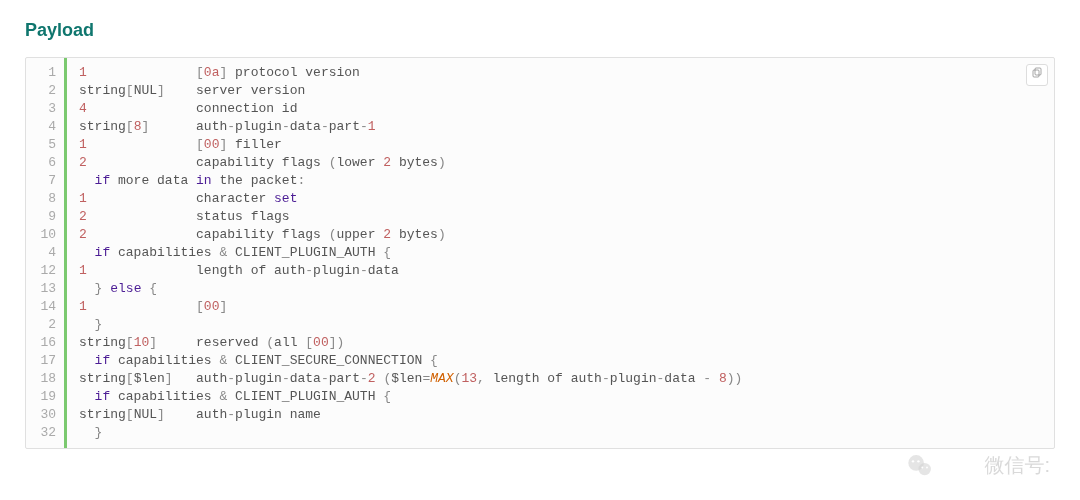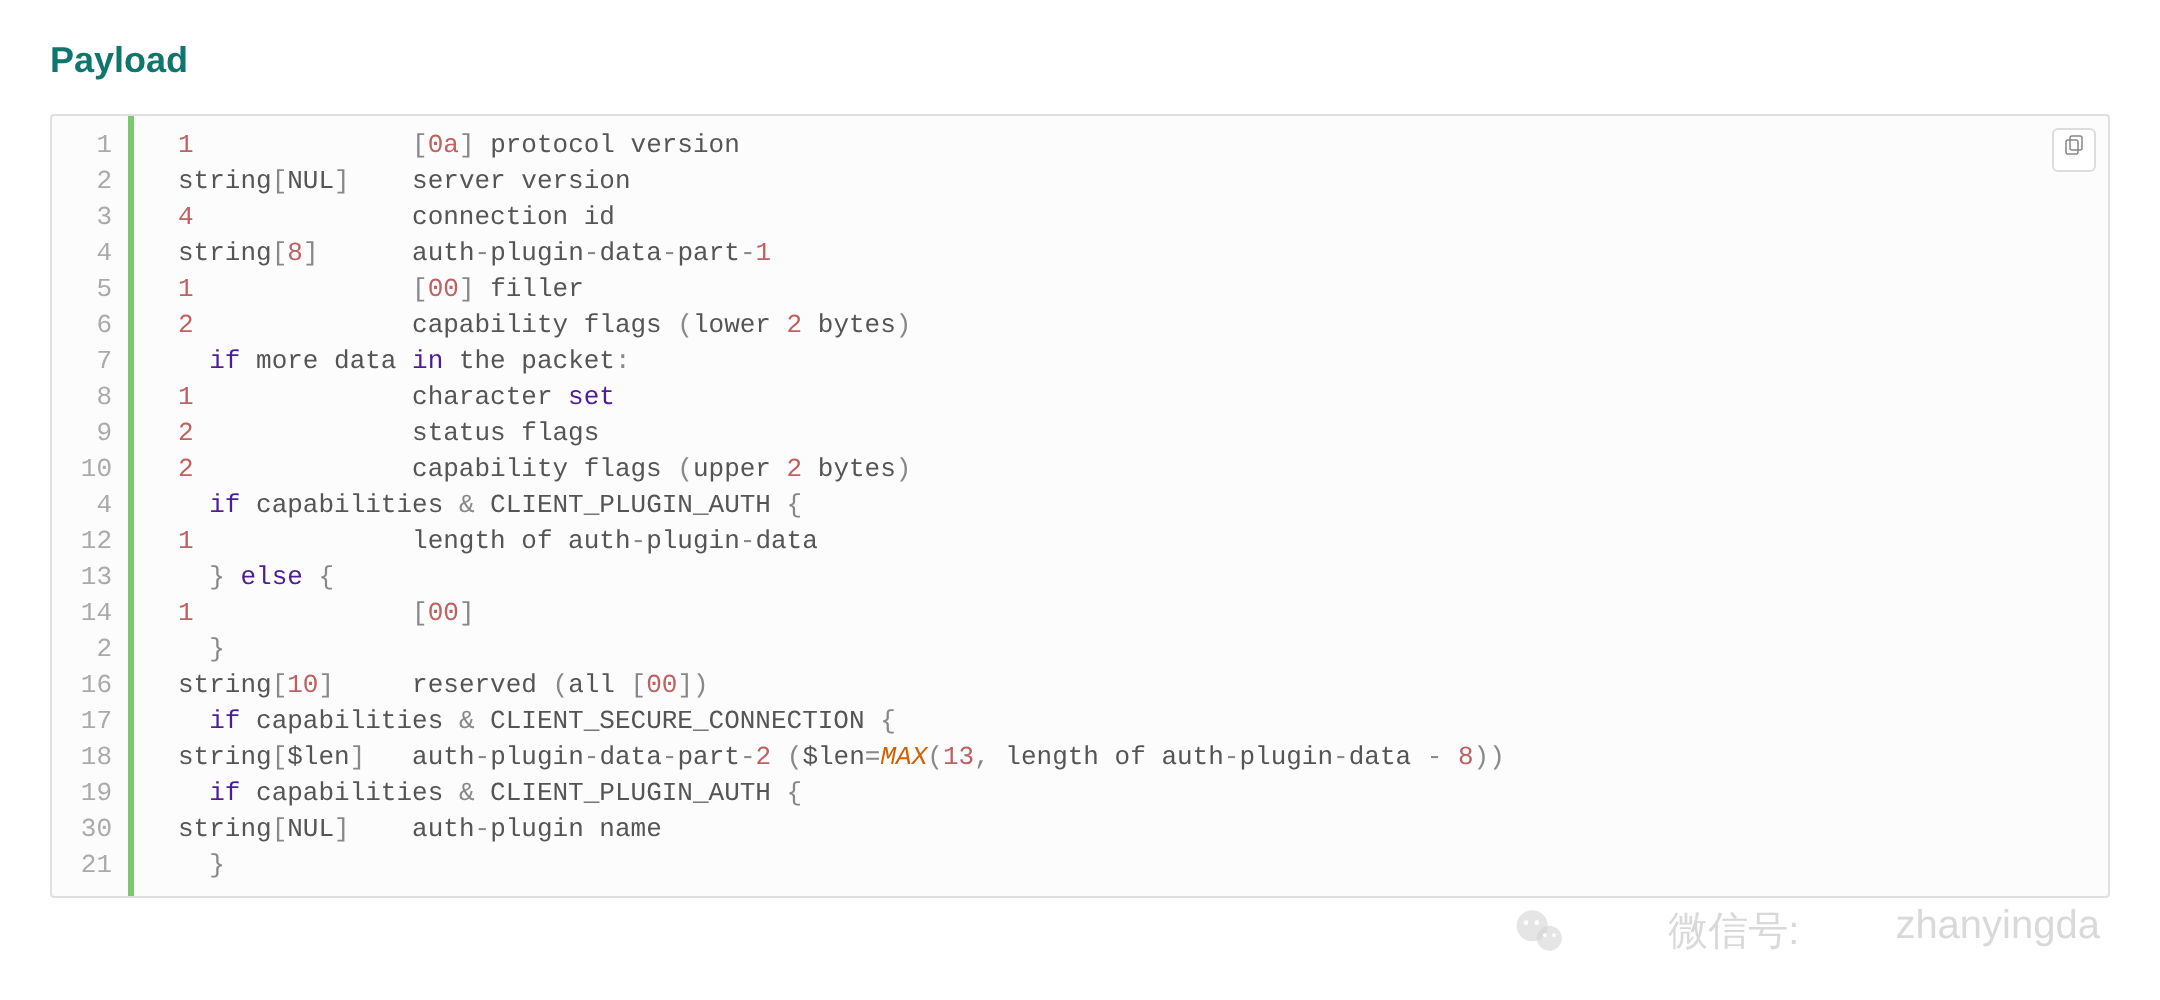--- a/index.html
+++ b/index.html
@@ -31,21 +31,21 @@
   min-width: 38px;
   text-align: right;
   color: #aaa;
   user-select: none;
 }
 .gutter .ln {
   padding: 0 8px;
   height: 18px;
 }
 .code {
-  padding: 6px 22px;
+  padding: 6px 12px;
   white-space: pre;
   color: #555;
   flex: 1;
   overflow-x: auto;
 }
 .code .row { height: 18px; }
 .n  { color: #c06060; }         
 .kw { color: #4c1d95; }         
 .p  { color: #888; }            
 .o  { color: #888; }            
@@ -110,31 +110,30 @@
       <div class="ln">4</div>
       <div class="ln">12</div>
       <div class="ln">13</div>
       <div class="ln">14</div>
       <div class="ln">2</div>
       <div class="ln">16</div>
       <div class="ln">17</div>
       <div class="ln">18</div>
       <div class="ln">19</div>
       <div class="ln">30</div>
-      <div class="ln">21</div>
+      <div class="ln">32</div>
     </div>
   <div class="code" id="code"><div class="row"><span class="n">1</span><span>              </span><span class="p">[</span><span class="n">0a</span><span class="p">]</span><span> protocol version</span></div><div class="row"><span>string</span><span class="p">[</span><span>NUL</span><span class="p">]</span><span>    server version</span></div><div class="row"><span class="n">4</span><span>              connection id</span></div><div class="row"><span>string</span><span class="p">[</span><span class="n">8</span><span class="p">]</span><span>      auth</span><span class="o">-</span><span>plugin</span><span class="o">-</span><span>data</span><span class="o">-</span><span>part</span><span class="o">-</span><span class="n">1</span></div><div class="row"><span class="n">1</span><span>              </span><span class="p">[</span><span class="n">00</span><span class="p">]</span><span> filler</span></div><div class="row"><span class="n">2</span><span>              capability flags </span><span class="p">(</span><span>lower </span><span class="n">2</span><span> bytes</span><span class="p">)</span></div><div class="row"><span>  </span><span class="kw">if</span><span> more data </span><span class="kw">in</span><span> the packet</span><span class="p">:</span></div><div class="row"><span class="n">1</span><span>              character </span><span class="kw">set</span></div><div class="row"><span class="n">2</span><span>              status flags</span></div><div class="row"><span class="n">2</span><span>              capability flags </span><span class="p">(</span><span>upper </span><span class="n">2</span><span> bytes</span><span class="p">)</span></div><div class="row"><span>  </span><span class="kw">if</span><span> capabilities </span><span class="o">&amp;</span><span> CLIENT_PLUGIN_AUTH </span><span class="p">{</span></div><div class="row"><span class="n">1</span><span>              length of auth</span><span class="o">-</span><span>plugin</span><span class="o">-</span><span>data</span></div><div class="row"><span>  </span><span class="p">}</span><span> </span><span class="kw">else</span><span> </span><span class="p">{</span></div><div class="row"><span class="n">1</span><span>              </span><span class="p">[</span><span class="n">00</span><span class="p">]</span></div><div class="row"><span>  </span><span class="p">}</span></div><div class="row"><span>string</span><span class="p">[</span><span class="n">10</span><span class="p">]</span><span>     reserved </span><span class="p">(</span><span>all </span><span class="p">[</span><span class="n">00</span><span class="p">]</span><span class="p">)</span></div><div class="row"><span>  </span><span class="kw">if</span><span> capabilities </span><span class="o">&amp;</span><span> CLIENT_SECURE_CONNECTION </span><span class="p">{</span></div><div class="row"><span>string</span><span class="p">[</span><span>$len</span><span class="p">]</span><span>   auth</span><span class="o">-</span><span>plugin</span><span class="o">-</span><span>data</span><span class="o">-</span><span>part</span><span class="o">-</span><span class="n">2</span><span> </span><span class="p">(</span><span>$len</span><span class="o">=</span><span class="fn">MAX</span><span class="p">(</span><span class="n">13</span><span class="p">,</span><span> length of auth</span><span class="o">-</span><span>plugin</span><span class="o">-</span><span>data </span><span class="o">-</span><span> </span><span class="n">8</span><span class="p">)</span><span class="p">)</span></div><div class="row"><span>  </span><span class="kw">if</span><span> capabilities </span><span class="o">&amp;</span><span> CLIENT_PLUGIN_AUTH </span><span class="p">{</span></div><div class="row"><span>string</span><span class="p">[</span><span>NUL</span><span class="p">]</span><span>    auth</span><span class="o">-</span><span>plugin name</span></div><div class="row"><span>  </span><span class="p">}</span></div></div>
 </div>
 
 <div class="watermark">
   <span class="wx-icon">
     <svg viewBox="0 0 36 36">
         <circle cx="13" cy="14" r="10" fill="rgba(200,200,200,0.6)"></circle>
         <circle cx="24" cy="22" r="8" fill="rgba(200,200,200,0.6)"></circle>
         <circle cx="9" cy="12" r="1.5" fill="#fff"></circle>
         <circle cx="16" cy="12" r="1.5" fill="#fff"></circle>
         <circle cx="21" cy="20" r="1.2" fill="#fff"></circle>
         <circle cx="27" cy="20" r="1.2" fill="#fff"></circle>
       </svg>
   </span>
   <span>微信号:</span>
-  <span style="margin-left:4px;">zhanyingda</span>
 </div>
 
 </body></html>

